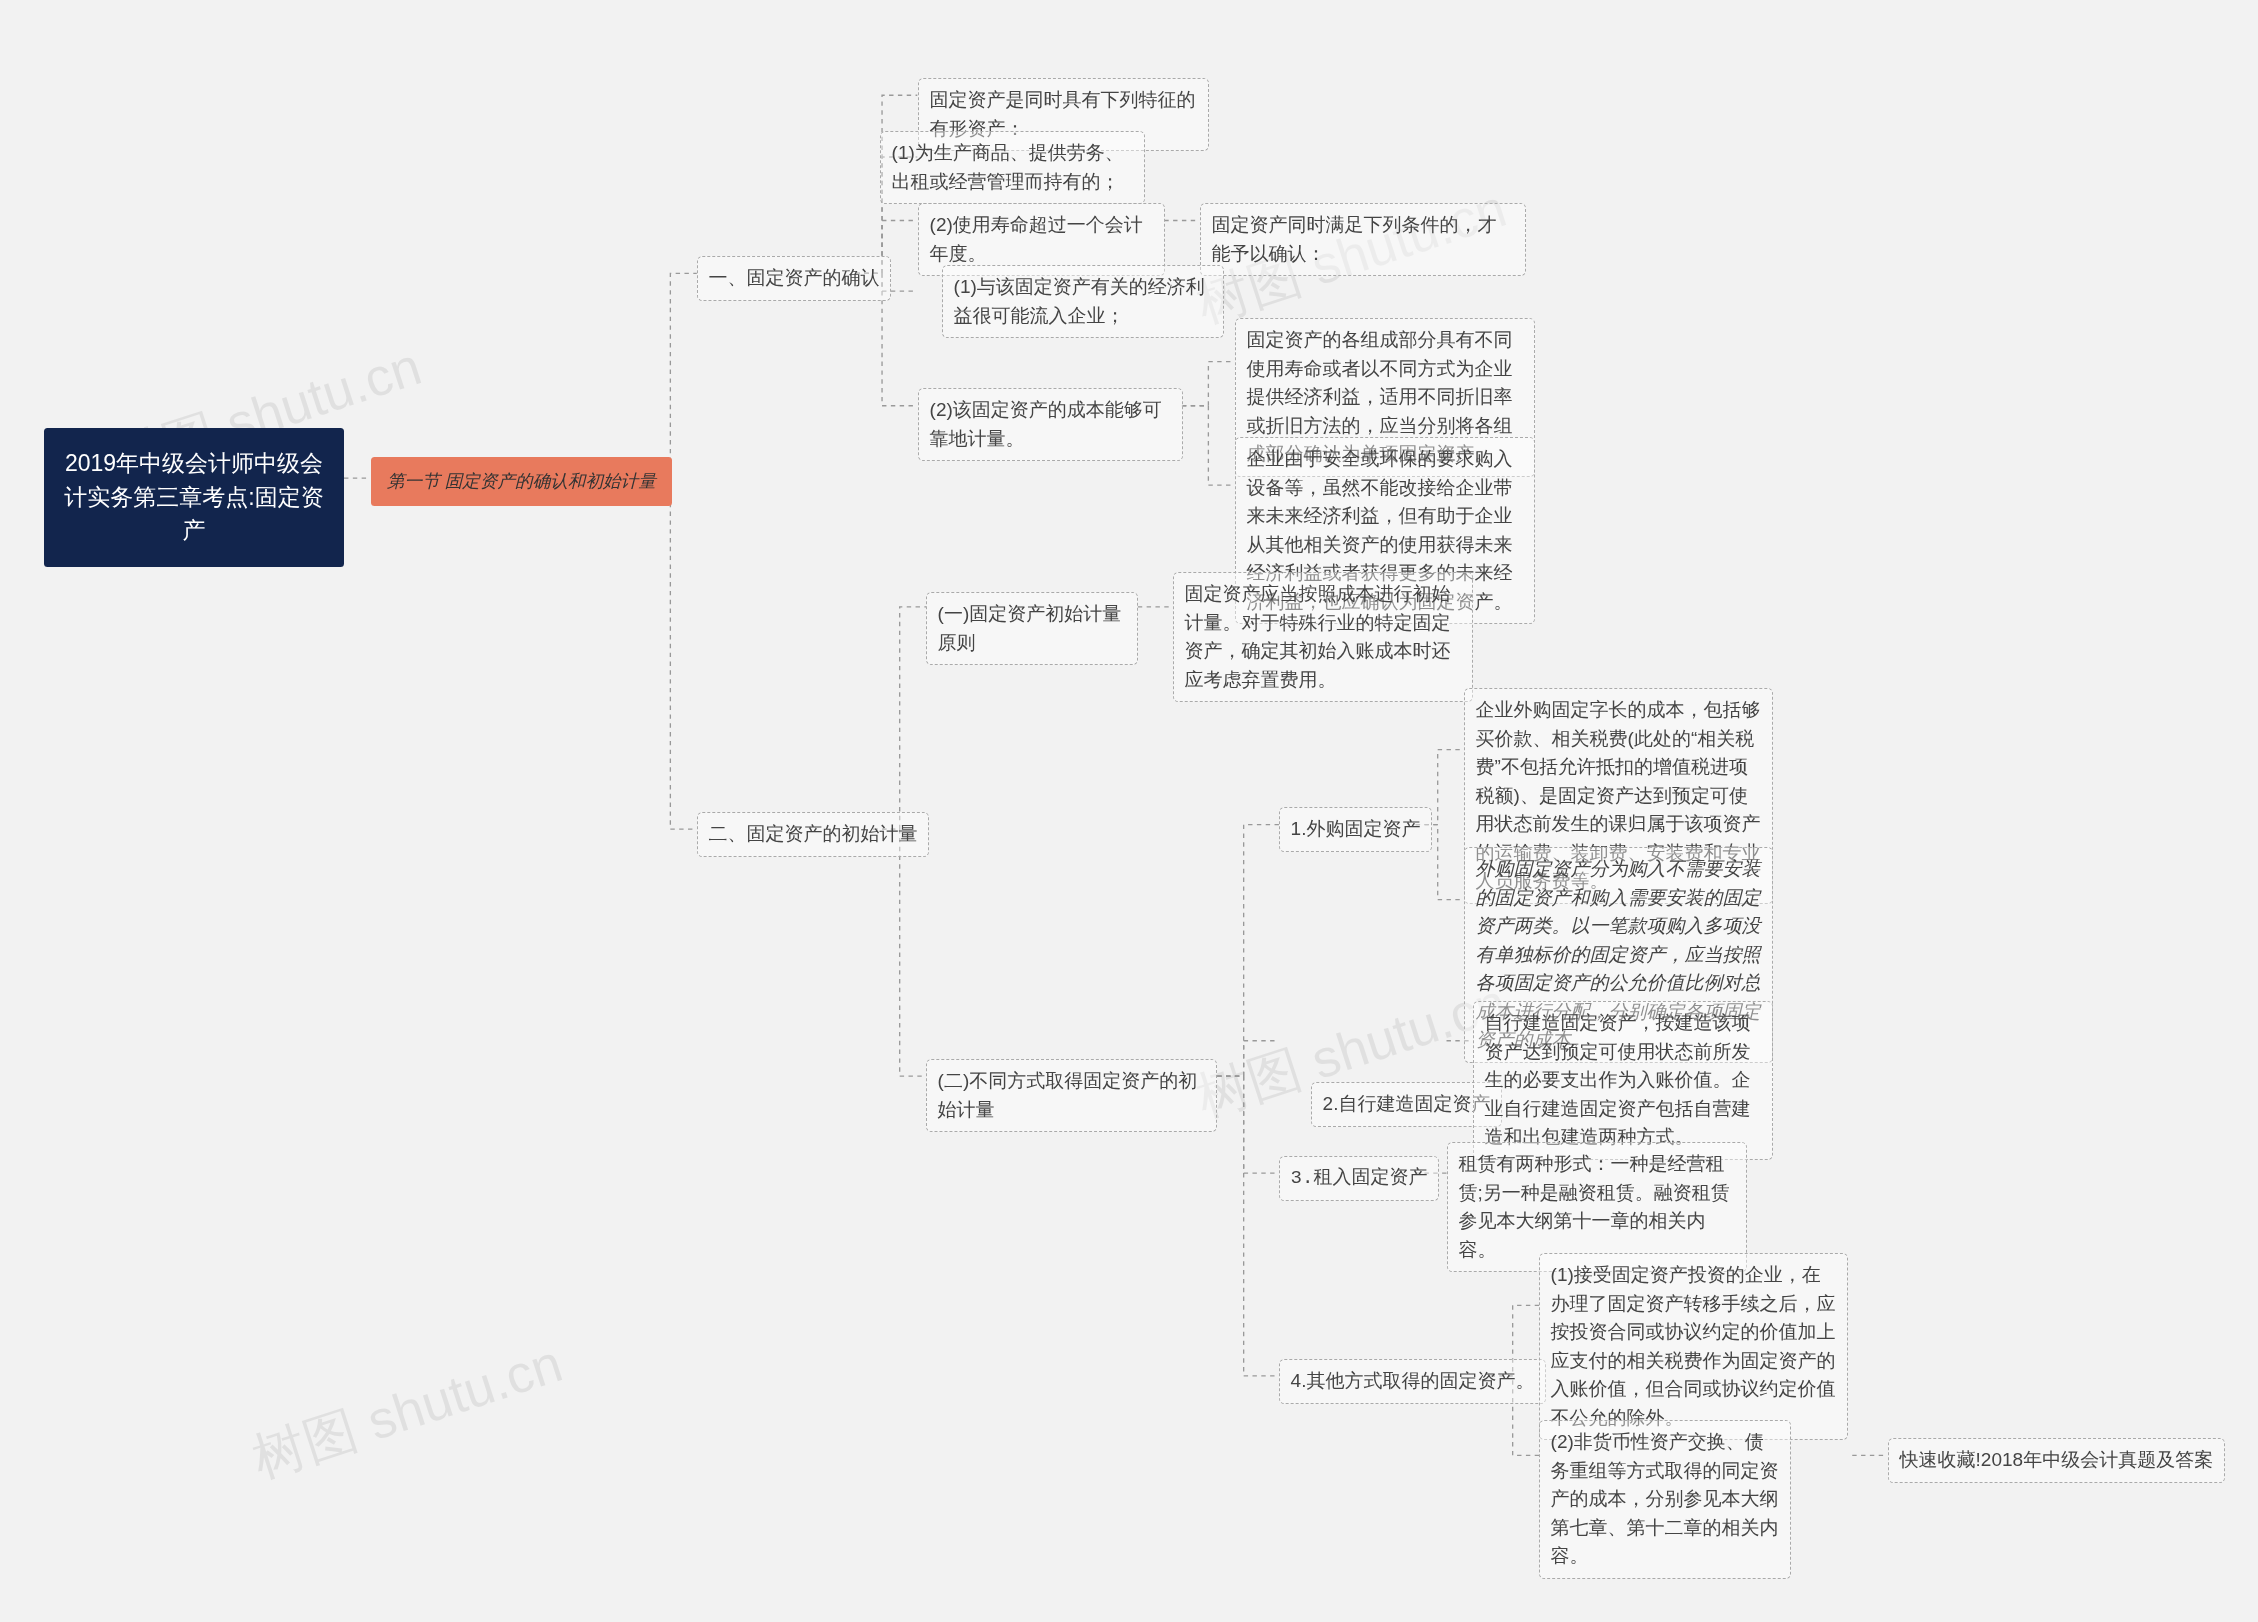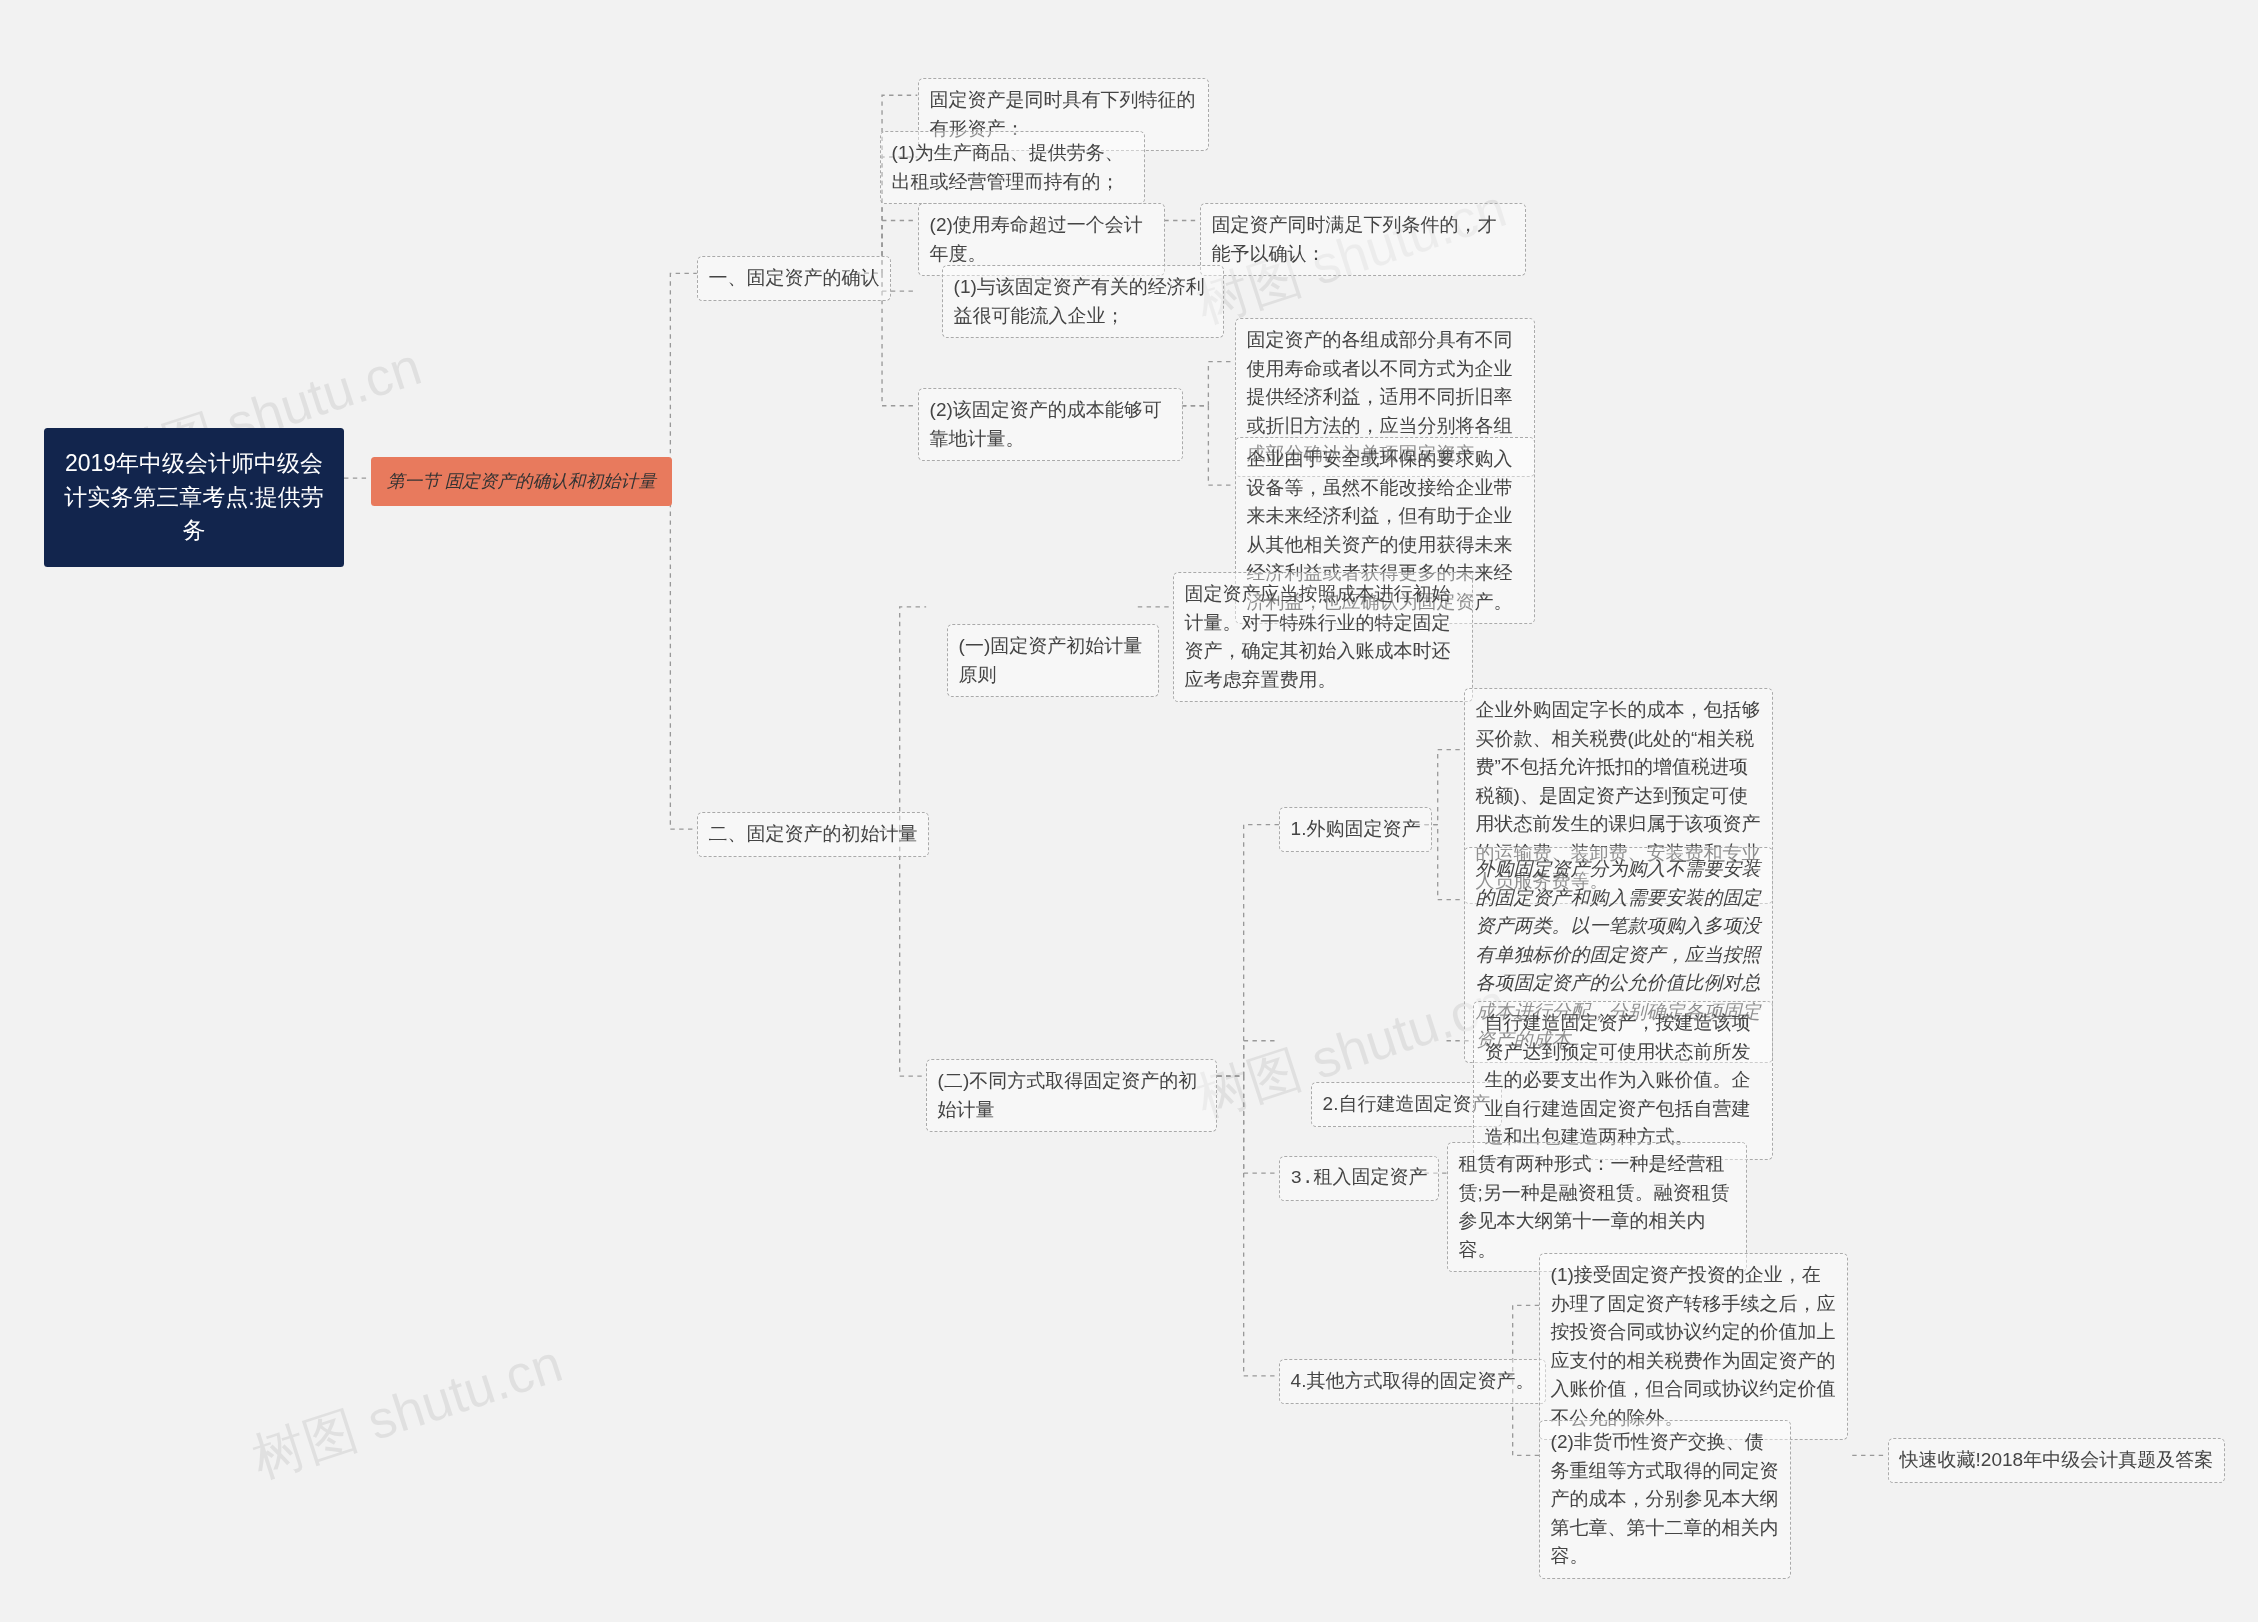--- a/index.html
+++ b/index.html
@@ -121,38 +121,38 @@
 
   <path d="M 1380 1220 L 1410 1220 L 1410 1560 L 1450 1560"></path>
 
   <path d="M 1690 1560 L 1715 1560 L 1715 1480 L 1745 1480"></path>
 
   <path d="M 1690 1560 L 1715 1560 L 1715 1650 L 1745 1650"></path>
 
   <path d="M 2100 1650 L 2140 1650"></path>
 </svg>
 
-<div class="root" style="left:44px; top:428px;">2019年中级会计师中级会计实务第三章考点:提供劳务</div>
+<div class="root" style="left:44px; top:428px;">2019年中级会计师中级会计实务第三章考点:固定资产</div>
 
 <div class="section" style="left:371px; top:457px;font-style:italic;">第一节 固定资产的确认和初始计量</div>
 
 <div class="node" style="left:697px; top:256px;">一、固定资产的确认</div>
 
 <div class="node" style="left:918px; top:78px; width:291px;">固定资产是同时具有下列特征的有形资产：</div>
 <div class="node" style="left:880px; top:131px; width:265px;">(1)为生产商品、提供劳务、出租或经营管理而持有的；</div>
 <div class="node" style="left:918px; top:203px; width:247px;">(2)使用寿命超过一个会计年度。</div>
 <div class="node" style="left:1200px; top:203px; width:326px;">固定资产同时满足下列条件的，才能予以确认：</div>
 <div class="node" style="left:918px; top:265px; width:282px;margin-left:24px;">(1)与该固定资产有关的经济利益很可能流入企业；</div>
 <div class="node" style="left:918px; top:388px; width:265px;">(2)该固定资产的成本能够可靠地计量。</div>
 <div class="node" style="left:1235px; top:318px; width:300px;">固定资产的各组成部分具有不同使用寿命或者以不同方式为企业提供经济利益，适用不同折旧率或折旧方法的，应当分别将各组成部分确认为单项固定资产。</div>
 <div class="node" style="left:1235px; top:437px; width:300px;">企业由于安全或环保的要求购入设备等，虽然不能改接给企业带来未来经济利益，但有助于企业从其他相关资产的使用获得未来经济利益或者获得更多的未来经济利益，也应确认为固定资产。</div>
 
 <div class="node" style="left:697px; top:812px;">二、固定资产的初始计量</div>
 
-<div class="node" style="left:926px; top:624px; width:212px;margin-left:21px;">(一)固定资产初始计量原则</div>
+<div class="node" style="left:926px; top:592px; width:212px;">(一)固定资产初始计量原则</div>
 <div class="node" style="left:1173px; top:572px; width:300px;">固定资产应当按照成本进行初始计量。对于特殊行业的特定固定资产，确定其初始入账成本时还应考虑弃置费用。</div>
 <div class="node" style="left:926px; top:1059px; width:291px;">(二)不同方式取得固定资产的初始计量</div>
 
 <div class="node" style="left:1279px; top:807px;">1.外购固定资产</div>
 <div class="node" style="left:1464px; top:688px; width:309px;">企业外购固定字长的成本，包括够买价款、相关税费(此处的“相关税费”不包括允许抵扣的增值税进项税额)、是固定资产达到预定可使用状态前发生的课归属于该项资产的运输费、装卸费、安装费和专业人员服务费等。</div>
 <div class="node" style="left:1464px; top:847px; width:309px;font-style:italic;">外购固定资产分为购入不需要安装的固定资产和购入需要安装的固定资产两类。以一笔款项购入多项没有单独标价的固定资产，应当按照各项固定资产的公允价值比例对总成本进行分配，分别确定各项固定资产的成本。</div>
 
 <div class="node" style="left:1279px; top:1082px;margin-left:32px;">2.自行建造固定资产</div>
 <div class="node" style="left:1473px; top:1001px; width:300px;">自行建造固定资产，按建造该项资产达到预定可使用状态前所发生的必要支出作为入账价值。企业自行建造固定资产包括自营建造和出包建造两种方式。</div>
 

